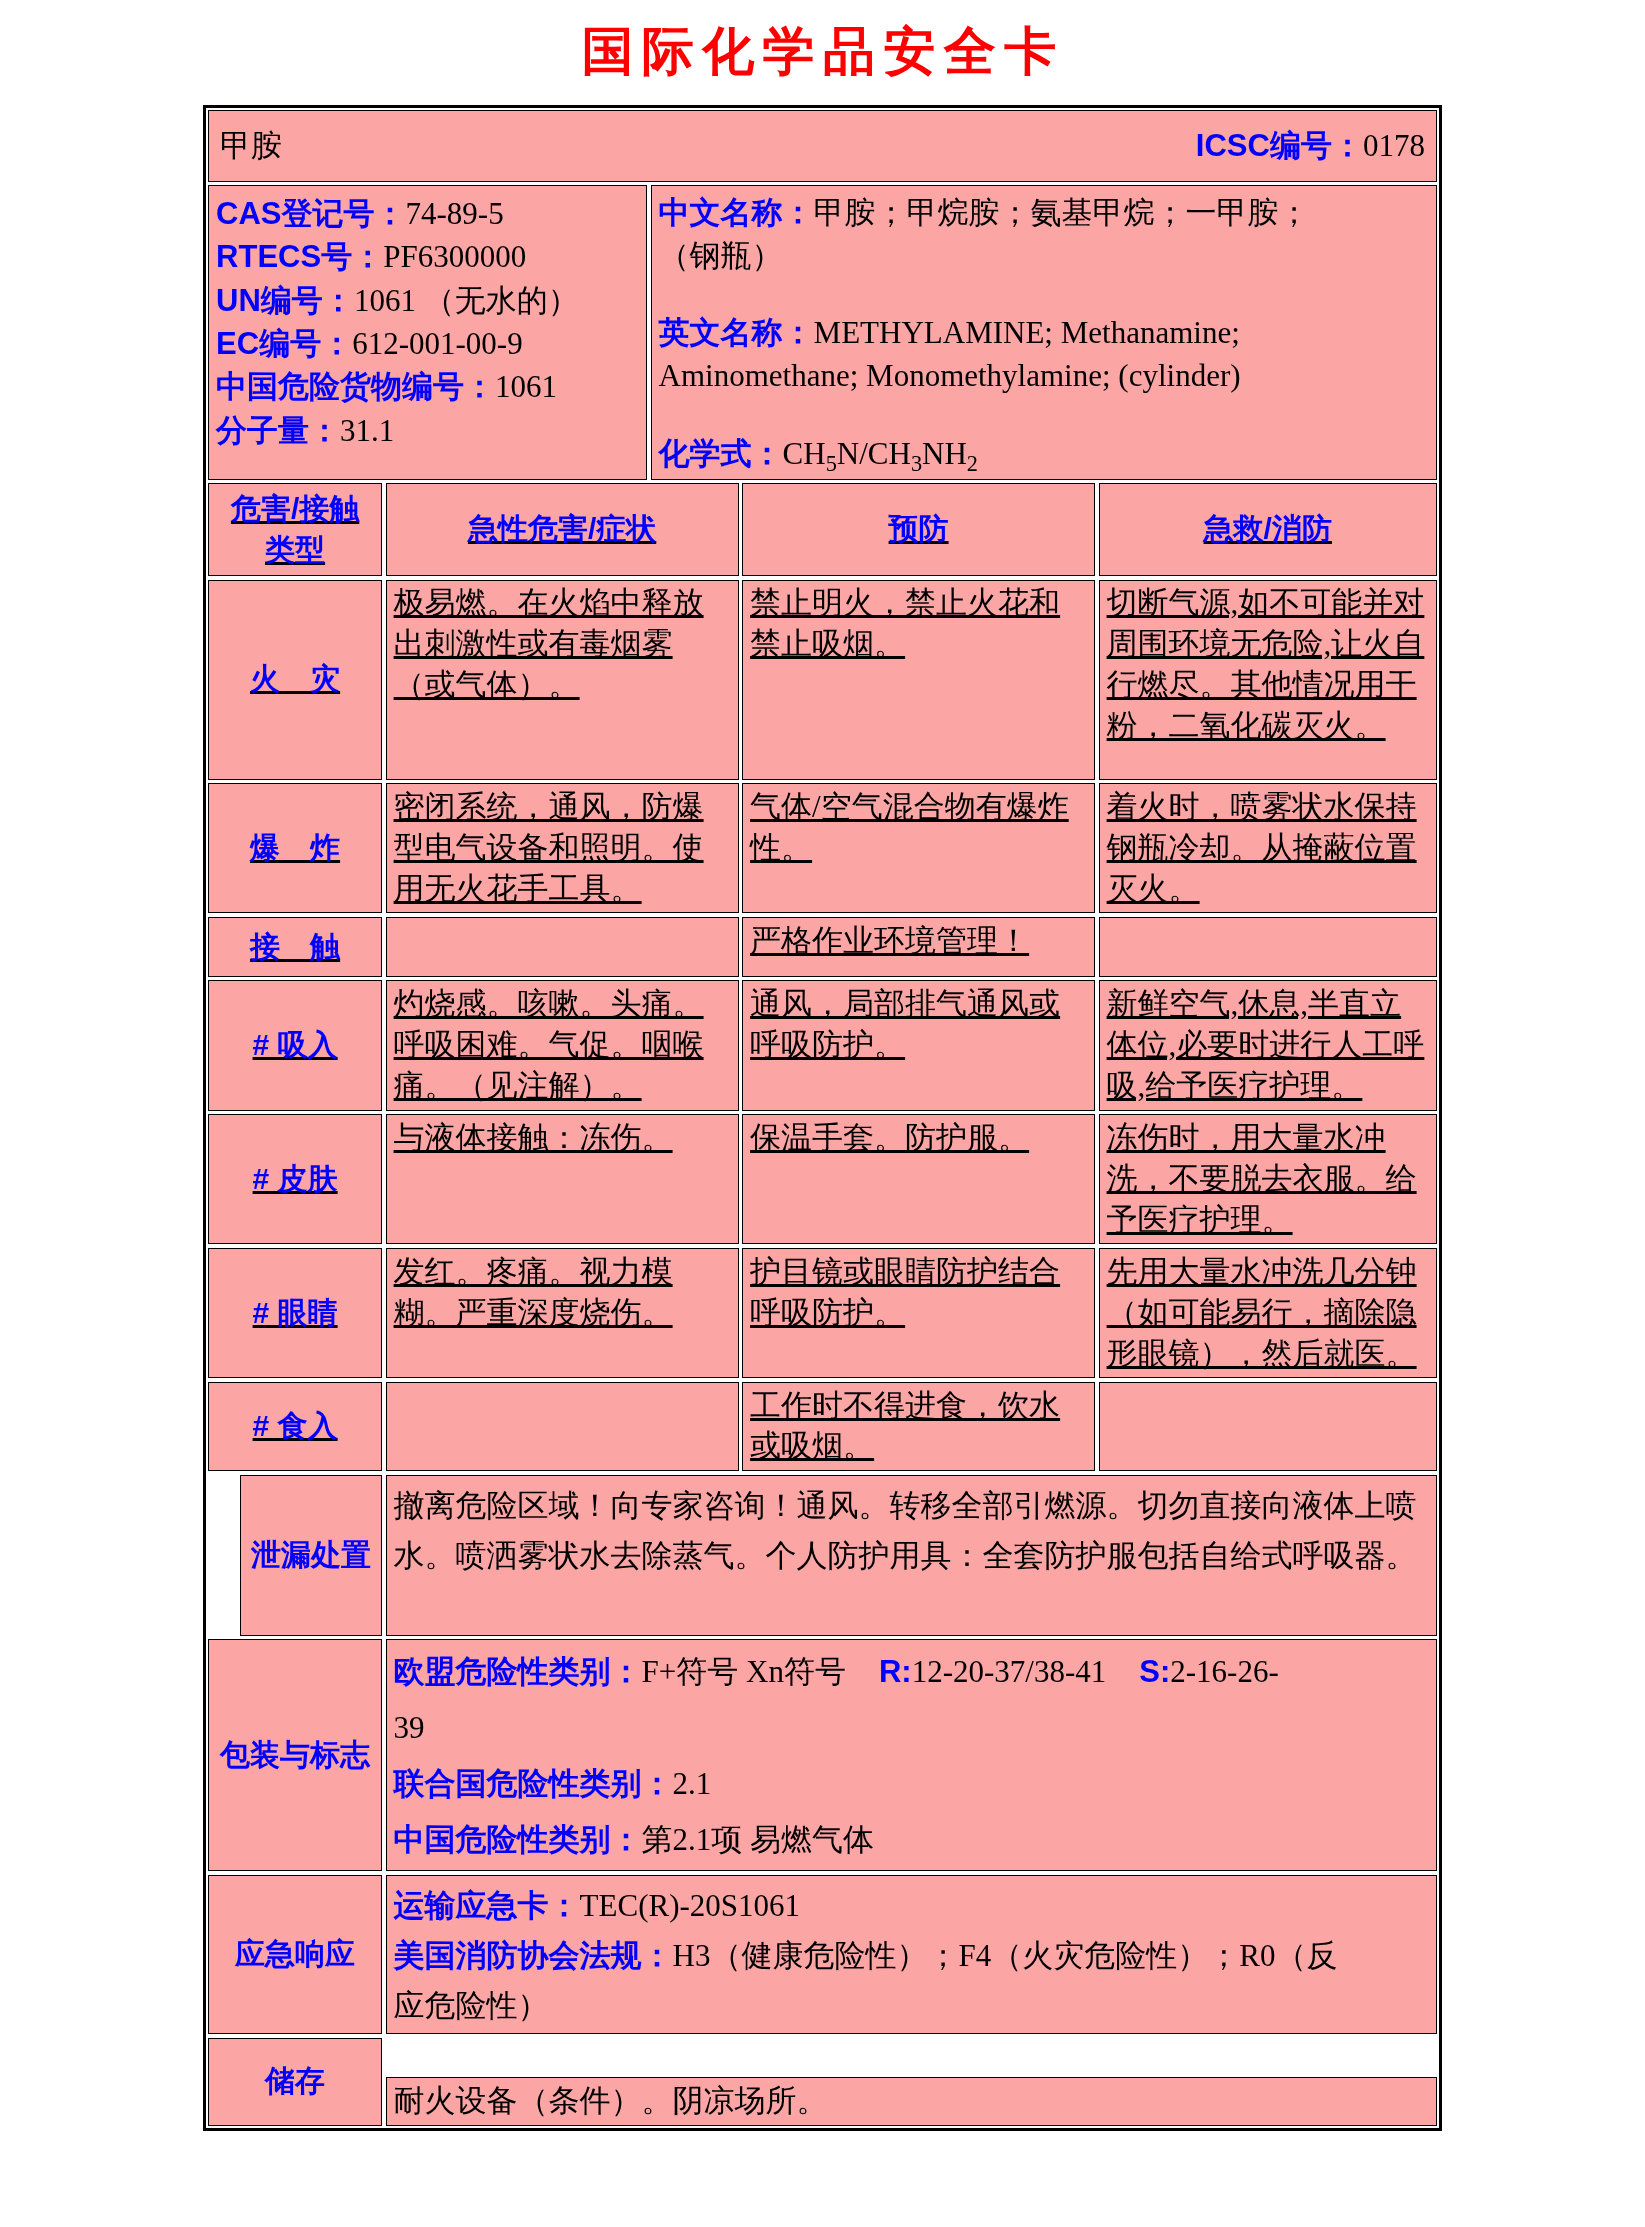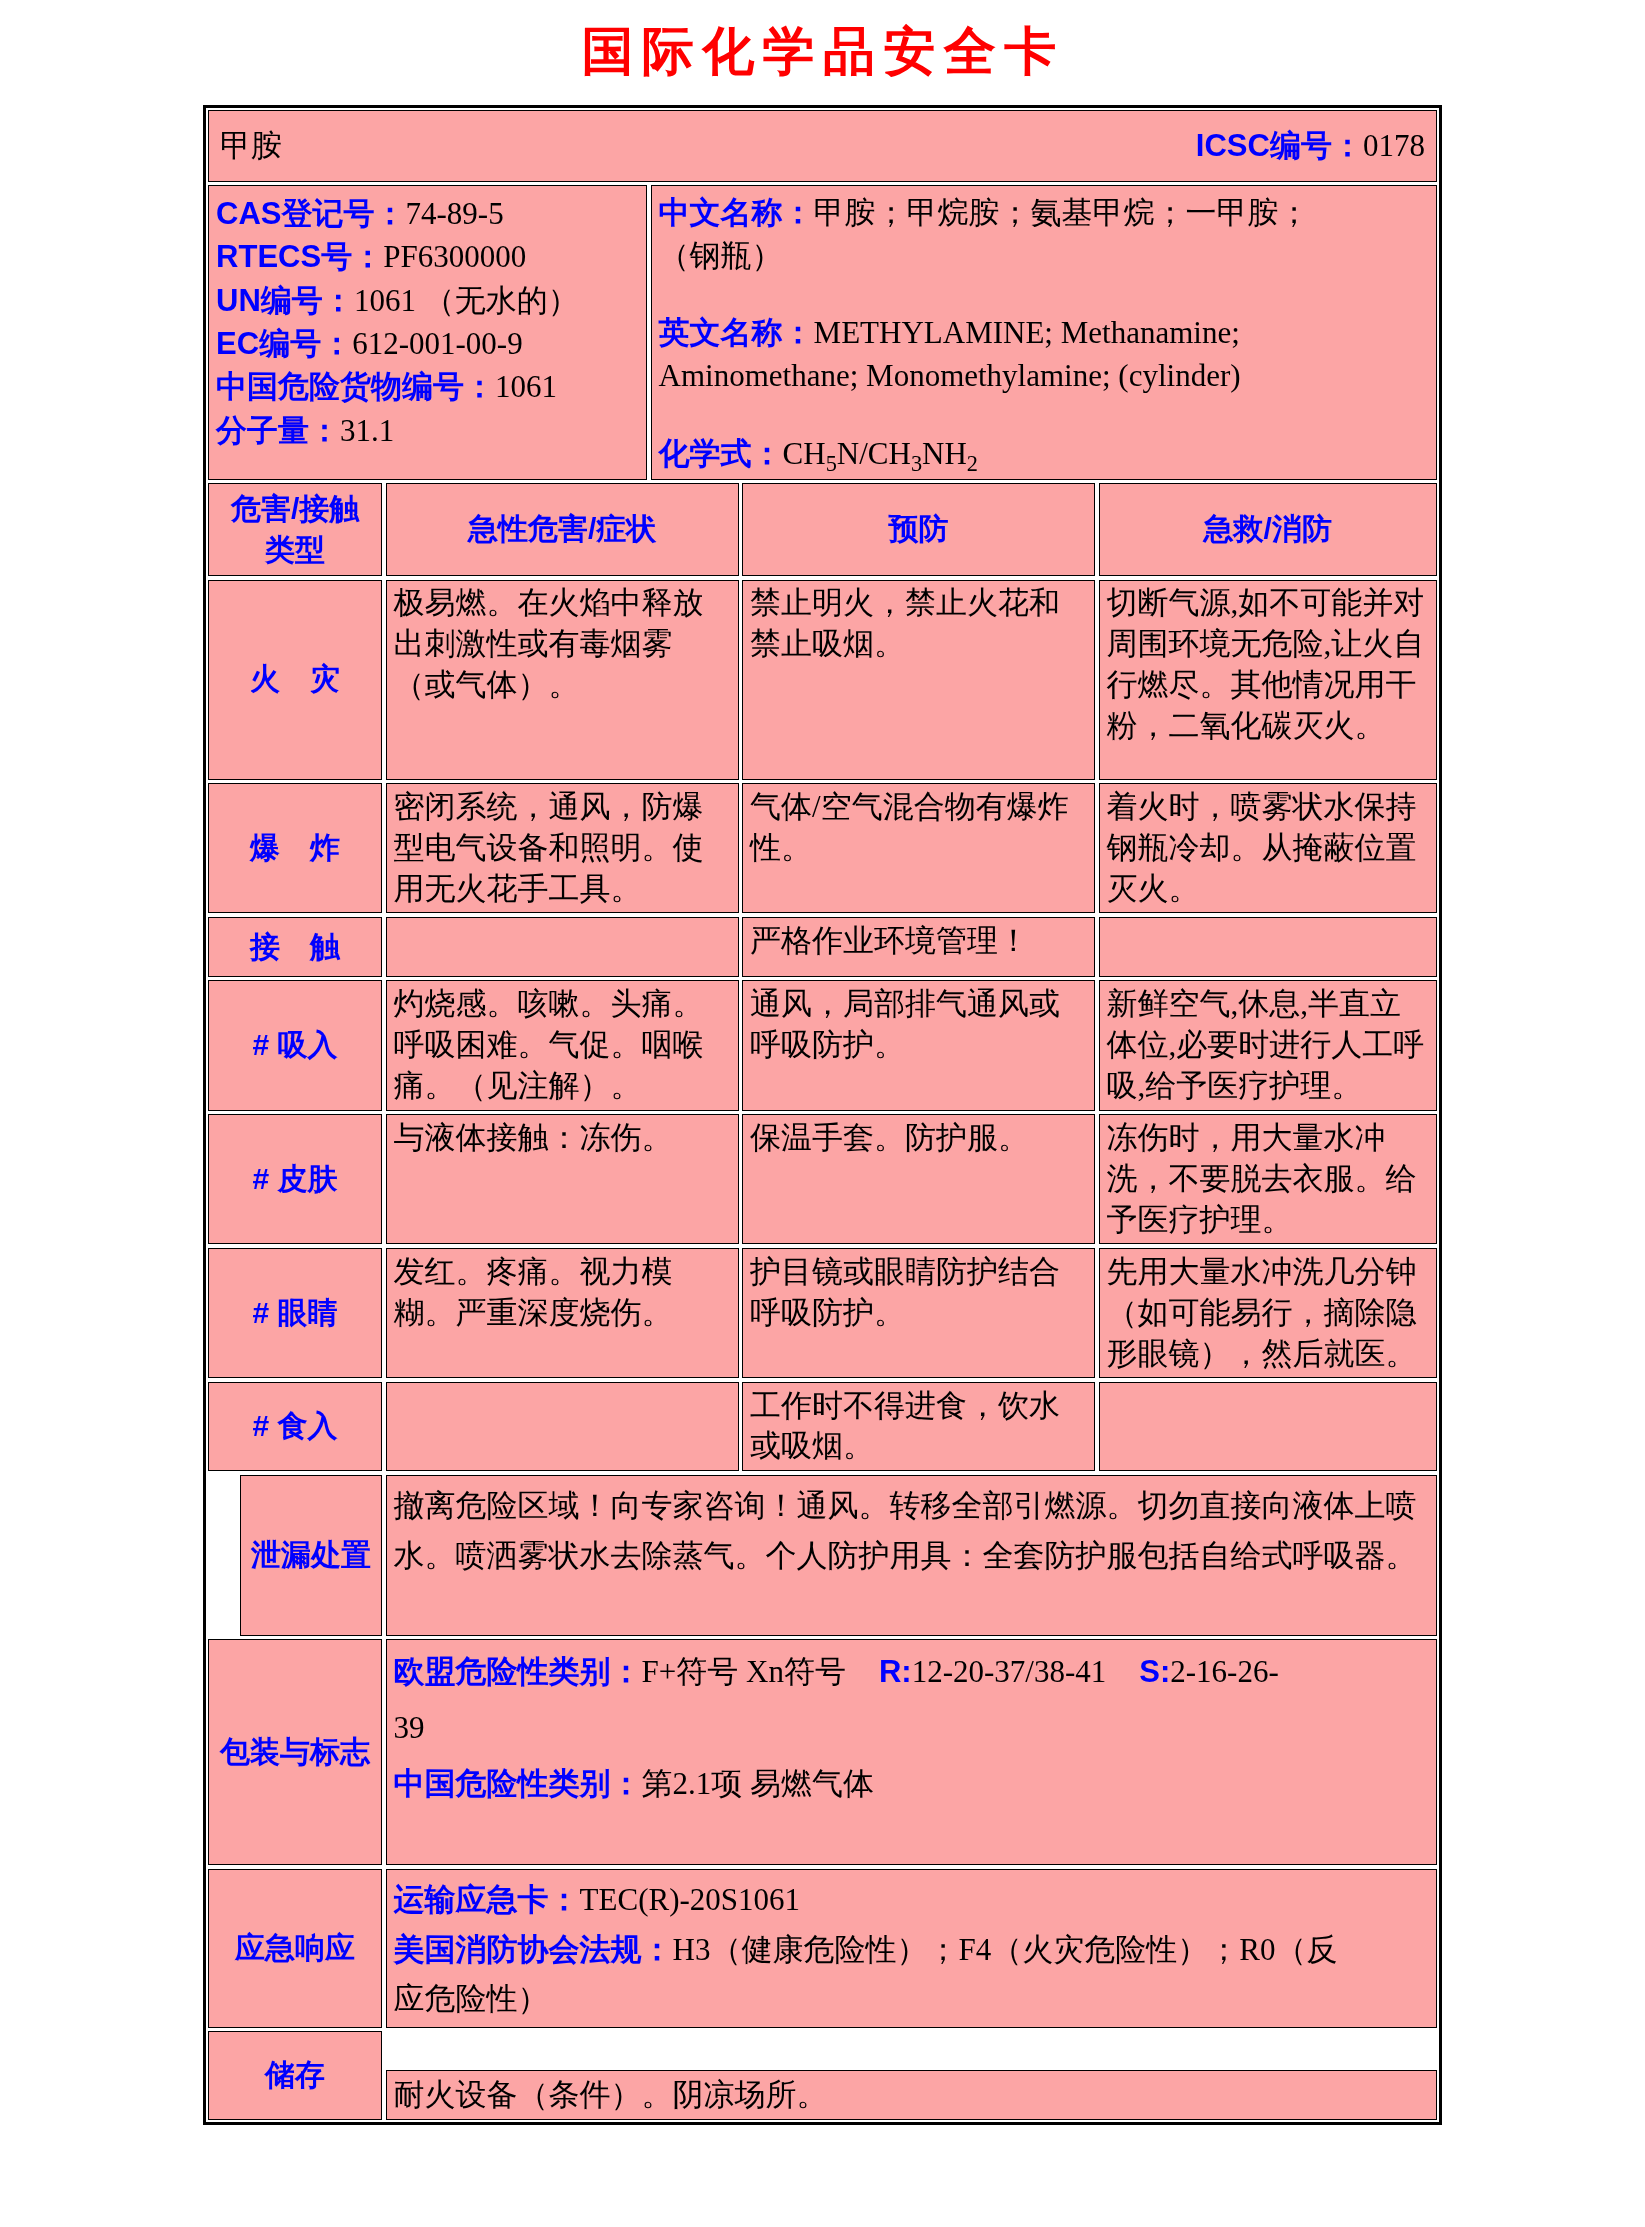--- a/index.html
+++ b/index.html
@@ -25,21 +25,21 @@
     margin-left: 203px;
     border: 3.5px solid #000;
     padding: 2.1px;
     display: flex;
     flex-direction: column;
     gap: 3.5px;
     background: #fff;
   }
   .grid { display: grid; gap: 3.5px; }
   .ids-row { grid-template-columns: 439px 1fr; }
-  .hz { grid-template-columns: 174px 353px 353px 1fr; }
+  .hz { grid-template-columns: 174px 353px 353px 1fr; text-decoration: underline; }
   .sec { grid-template-columns: 174px 1fr; }
   .cell { border: 1.4px solid #000; padding: 2.8px 7px; background: #fca5a5; }
   .name-row {
     display: flex;
     justify-content: space-between;
     align-items: center;
     min-height: 72px;
     padding: 2.8px 11px;
   }
   .lbl {
@@ -158,20 +158,21 @@
     <div class="cell bodycell"></div>
   </div>
 
   <div class="grid sec">
     <div class="cell rowlab s-spill">泄漏处置</div>
     <div class="cell wide-spill">撤离危险区域！向专家咨询！通风。转移全部引燃源。切勿直接向液体上喷水。喷洒雾状水去除蒸气。个人防护用具：全套防护服包括自给式呼吸器。</div>
 
     <div class="cell rowlab s-pack">包装与标志</div>
     <div class="cell pack-cell">
       <p><span class="lbl">欧盟危险性类别：</span><span>F+符号 Xn符号</span><span class="lbl sp-r">R:</span><span>12-20-37/38-41</span><span class="lbl sp-s">S:</span><span>2-16-26-</span><br><span>39</span></p>
+      <p><span class="lbl">联合国危险性类别：</span><span>2.1</span></p>
       <p><span class="lbl">中国危险性类别：</span><span>第2.1项 易燃气体</span></p>
     </div>
 
     <div class="cell rowlab s-emer">应急响应</div>
     <div class="cell emer-cell">
       <p><span class="lbl">运输应急卡：</span><span>TEC(R)-20S1061</span></p>
       <p class="emer-p2"><span class="lbl">美国消防协会法规：</span><span>H3（健康危险性）；F4（火灾危险性）；R0（反应危险性）</span></p>
     </div>
 
     <div class="cell rowlab s-stor">储存</div>

